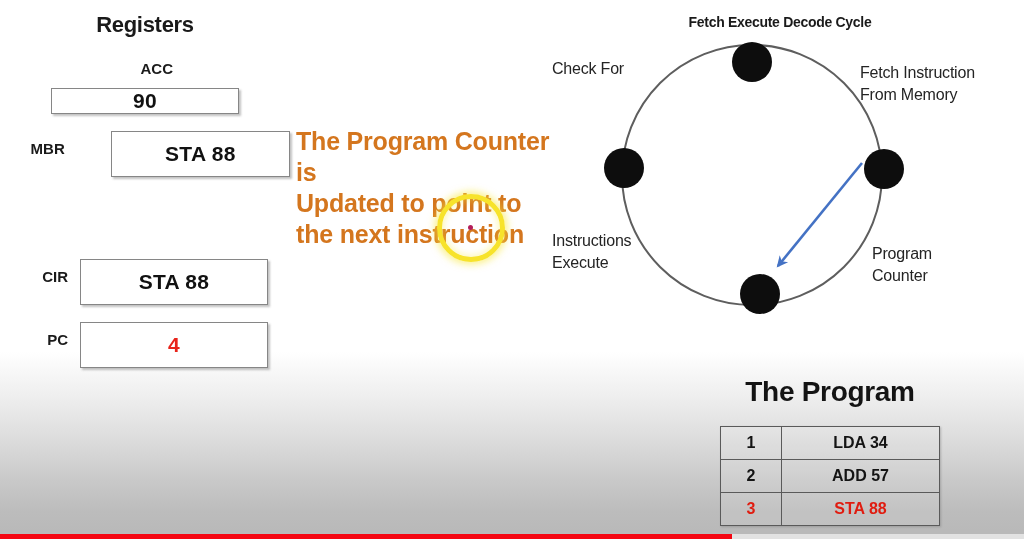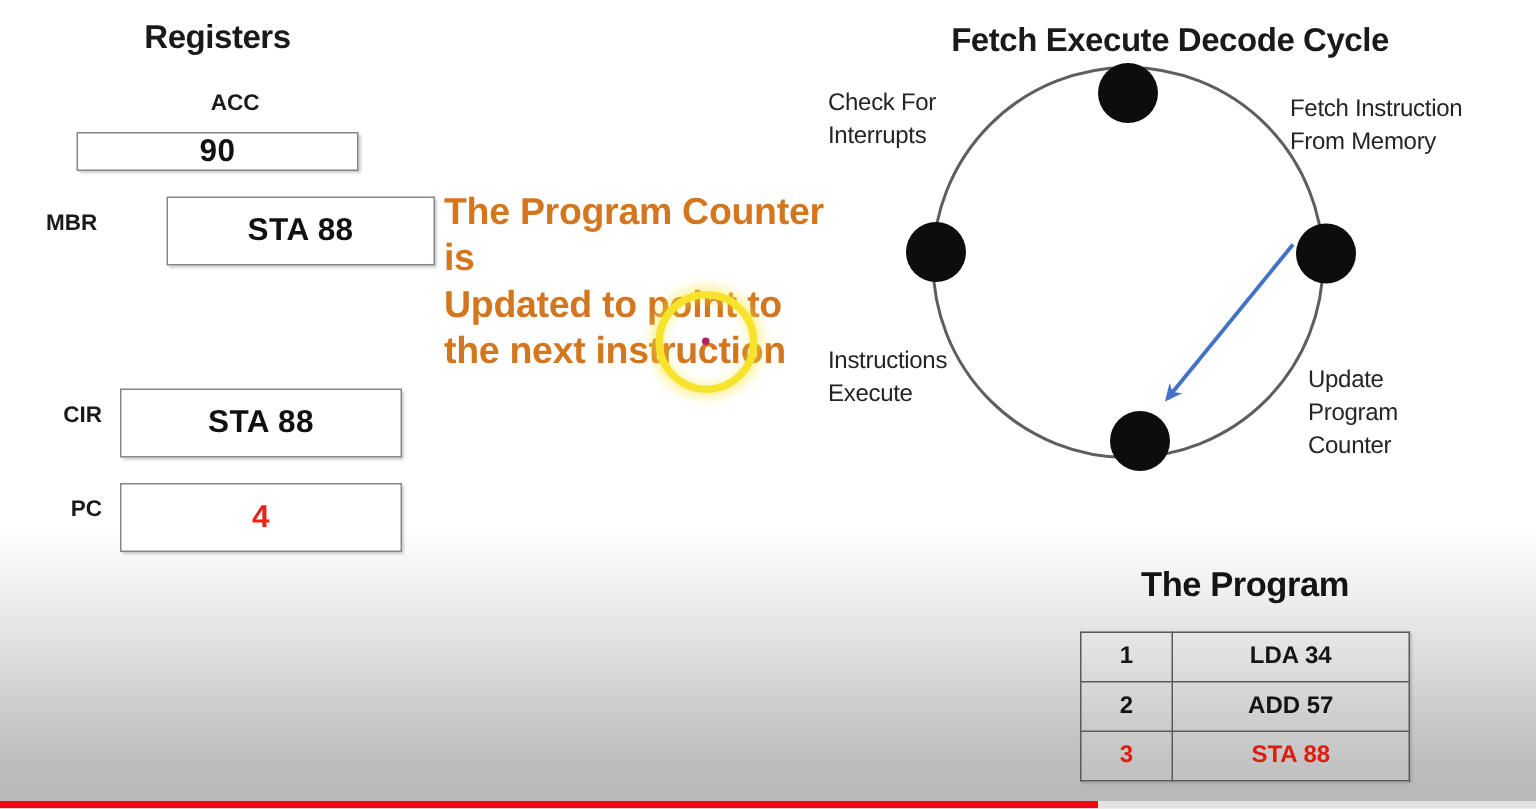--- a/index.html
+++ b/index.html
@@ -118,21 +118,21 @@
     top: 0px;
     width: 484px;
     height: 340px;
   }
   #cycle-title {
     position: absolute;
     left: 40px;
     top: 14px;
     width: 400px;
     text-align: center;
-    font-size: 22px;
+    font-size: 14px;
     font-weight: bold;
     color: #1a1a1a;
     letter-spacing: -0.3px;
   }
   #cycle-svg {
     position: absolute;
     left: 0;
     top: 0;
   }
   .cycle-label {
@@ -196,21 +196,21 @@
 
   
   #program-panel {
     position: absolute;
     left: 700px;
     top: 362px;
     width: 260px;
   }
   #program-title {
     text-align: center;
-    font-size: 23px;
+    font-size: 28px;
     font-weight: bold;
     color: #141414;
     margin-top: 14px;
     letter-spacing: -0.3px;
   }
   #program-table {
     margin-top: 18px;
     margin-left: 20px;
   }
   #program-table td:nth-child(1) { width: 58px; }
@@ -291,32 +291,30 @@
       <defs>
         <marker id="arrowhead" markerWidth="5" markerHeight="5" refX="3.6" refY="2.5" orient="auto" markerUnits="strokeWidth">
           <path d="M0,0.4 L4.4,2.5 L0,4.6 L1.3,2.5 Z" fill="#4472c4"></path>
         </marker>
       </defs>
       <line x1="322" y1="163" x2="238" y2="266" stroke="#4472c4" stroke-width="2.6" marker-end="url(#arrowhead)"></line>
     </svg>
 
     <div class="cycle-label" id="label-check">
       <div>Check For</div>
-      <div>Interrupts</div>
     </div>
     <div class="cycle-label" id="label-fetch">
       <div>Fetch Instruction</div>
       <div>From Memory</div>
     </div>
     <div class="cycle-label" id="label-execute">
       <div>Instructions</div>
       <div>Execute</div>
     </div>
     <div class="cycle-label" id="label-update">
-      <div>Update</div>
       <div>Program</div>
       <div>Counter</div>
     </div>
   </div>
 
 
   <div id="program-panel">
     <div id="program-title">The Program</div>
     <table class="grid-table" id="program-table">
       <tbody>

